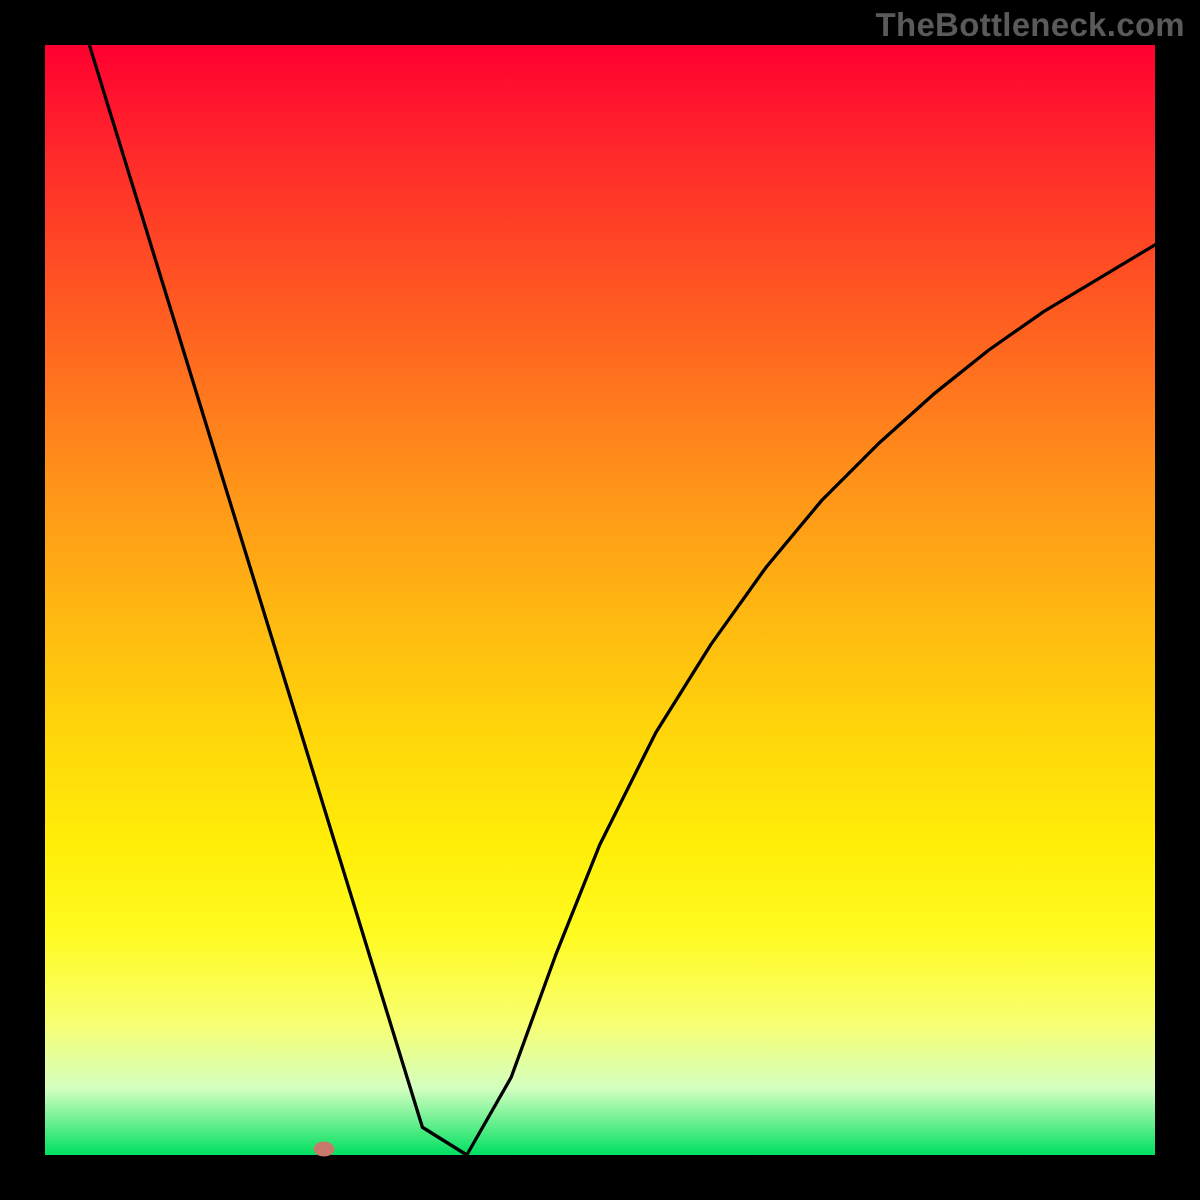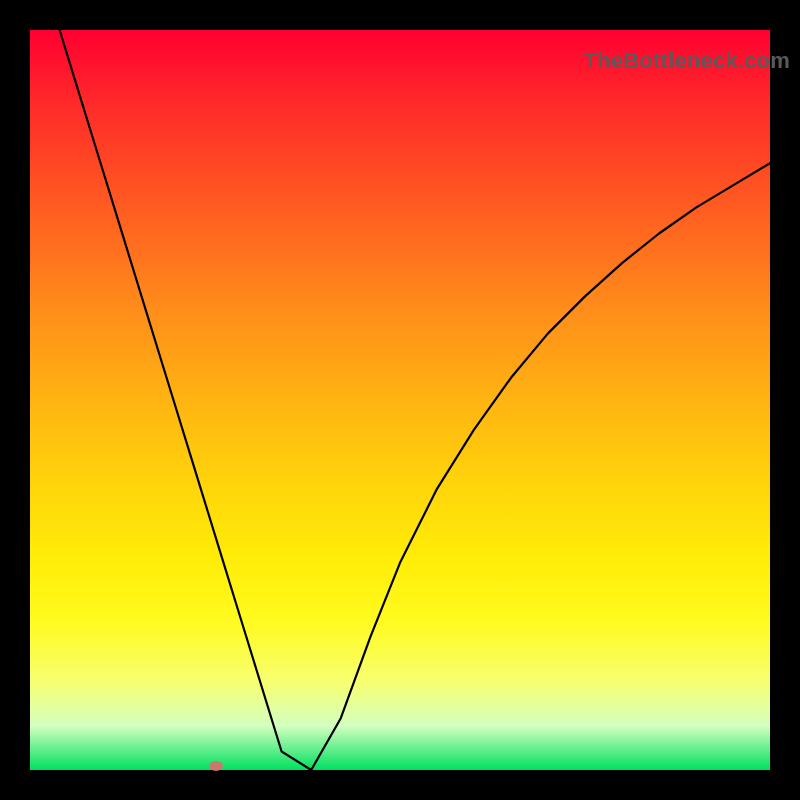--- a/index.html
+++ b/index.html
@@ -32,21 +32,20 @@
   .watermark {
     position: absolute;
     top: 4px;
     right: 10px;
     font-family: Arial, Helvetica, sans-serif;
     font-size: 22px;
     font-weight: bold;
     color: #5a5a5a;
     letter-spacing: 0.2px;
     user-select: none;
-    margin-top: 44px;
   }
   svg.curve {
     position: absolute;
     left: 0;
     top: 0;
     width: 740px;
     height: 740px;
     overflow: visible;
   }
   .dot {

